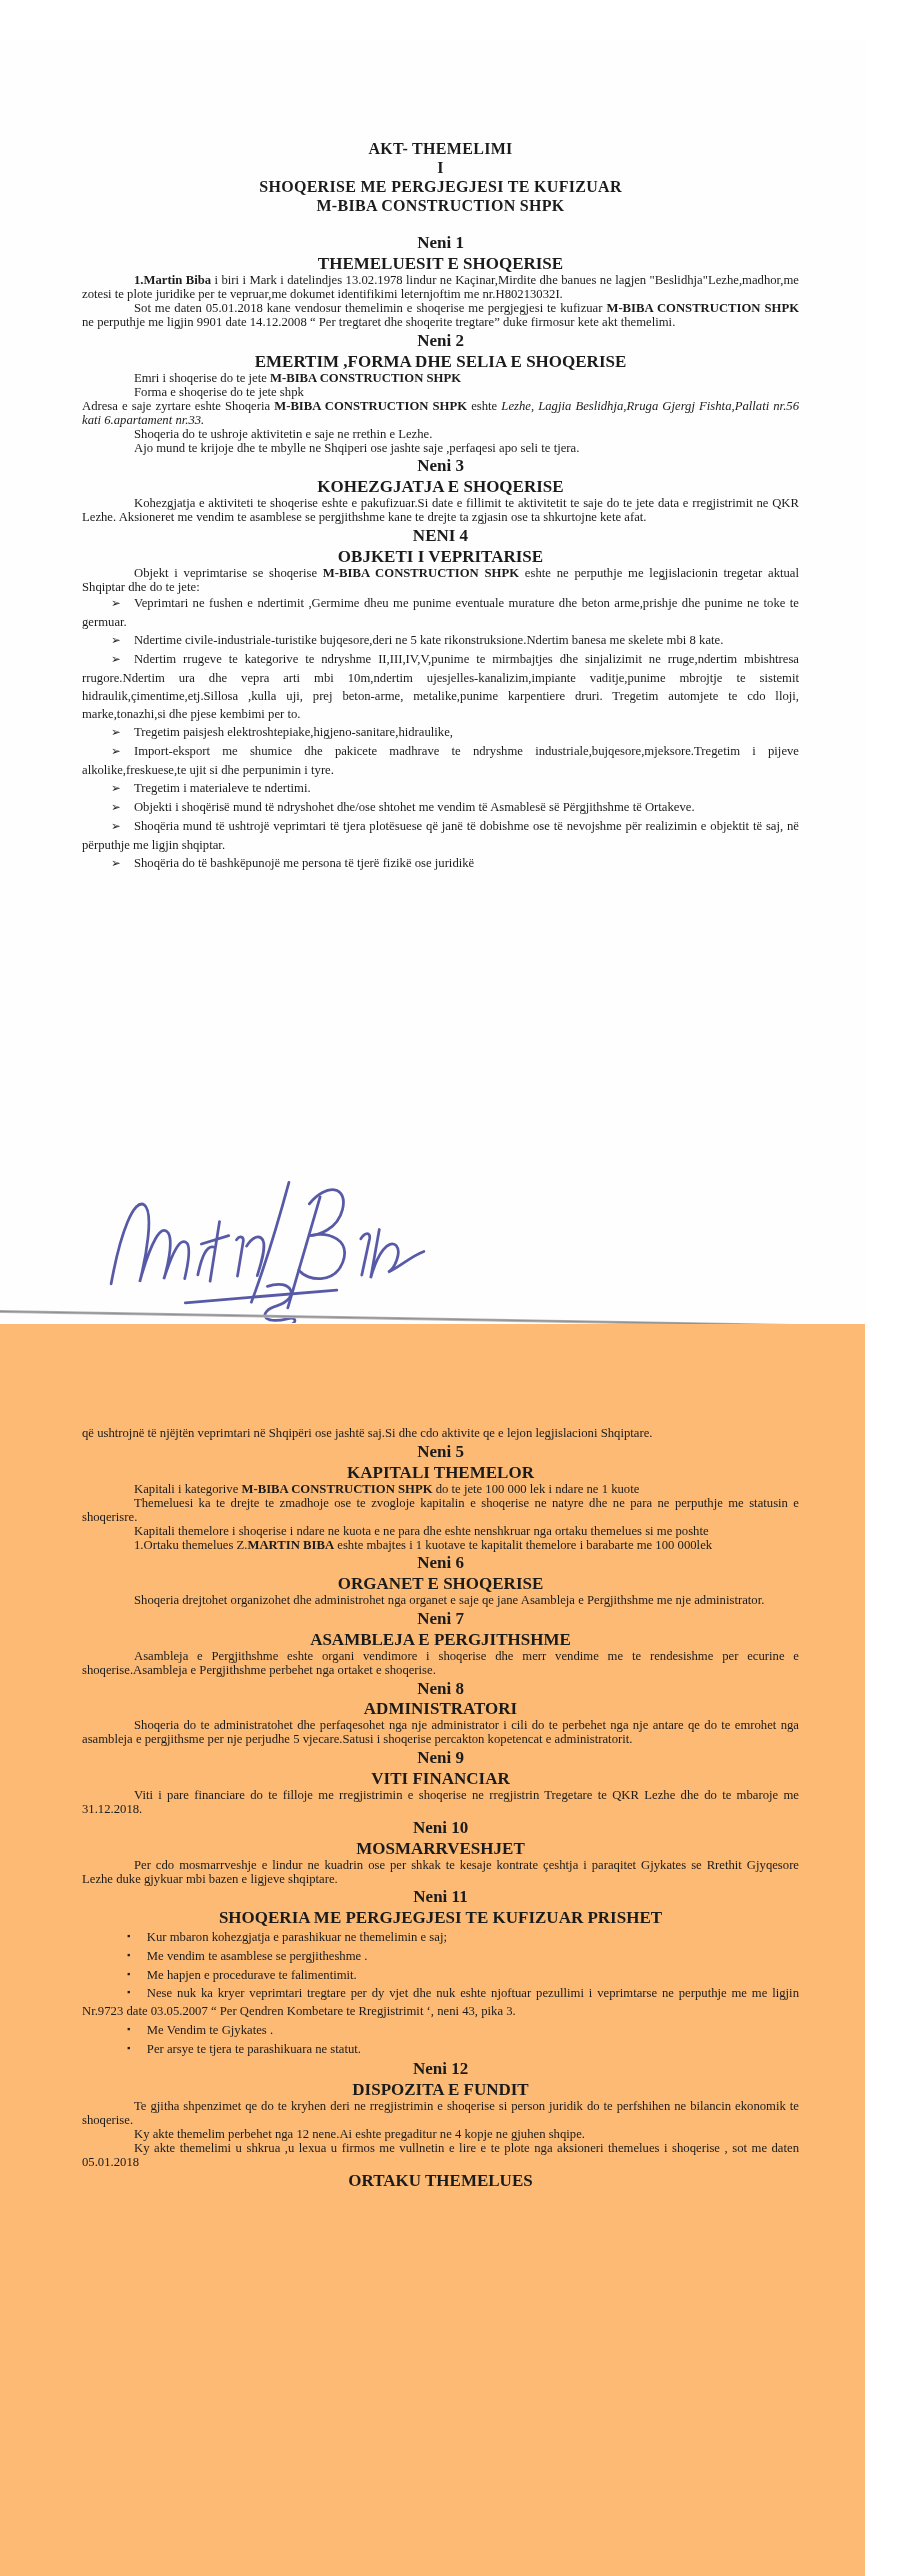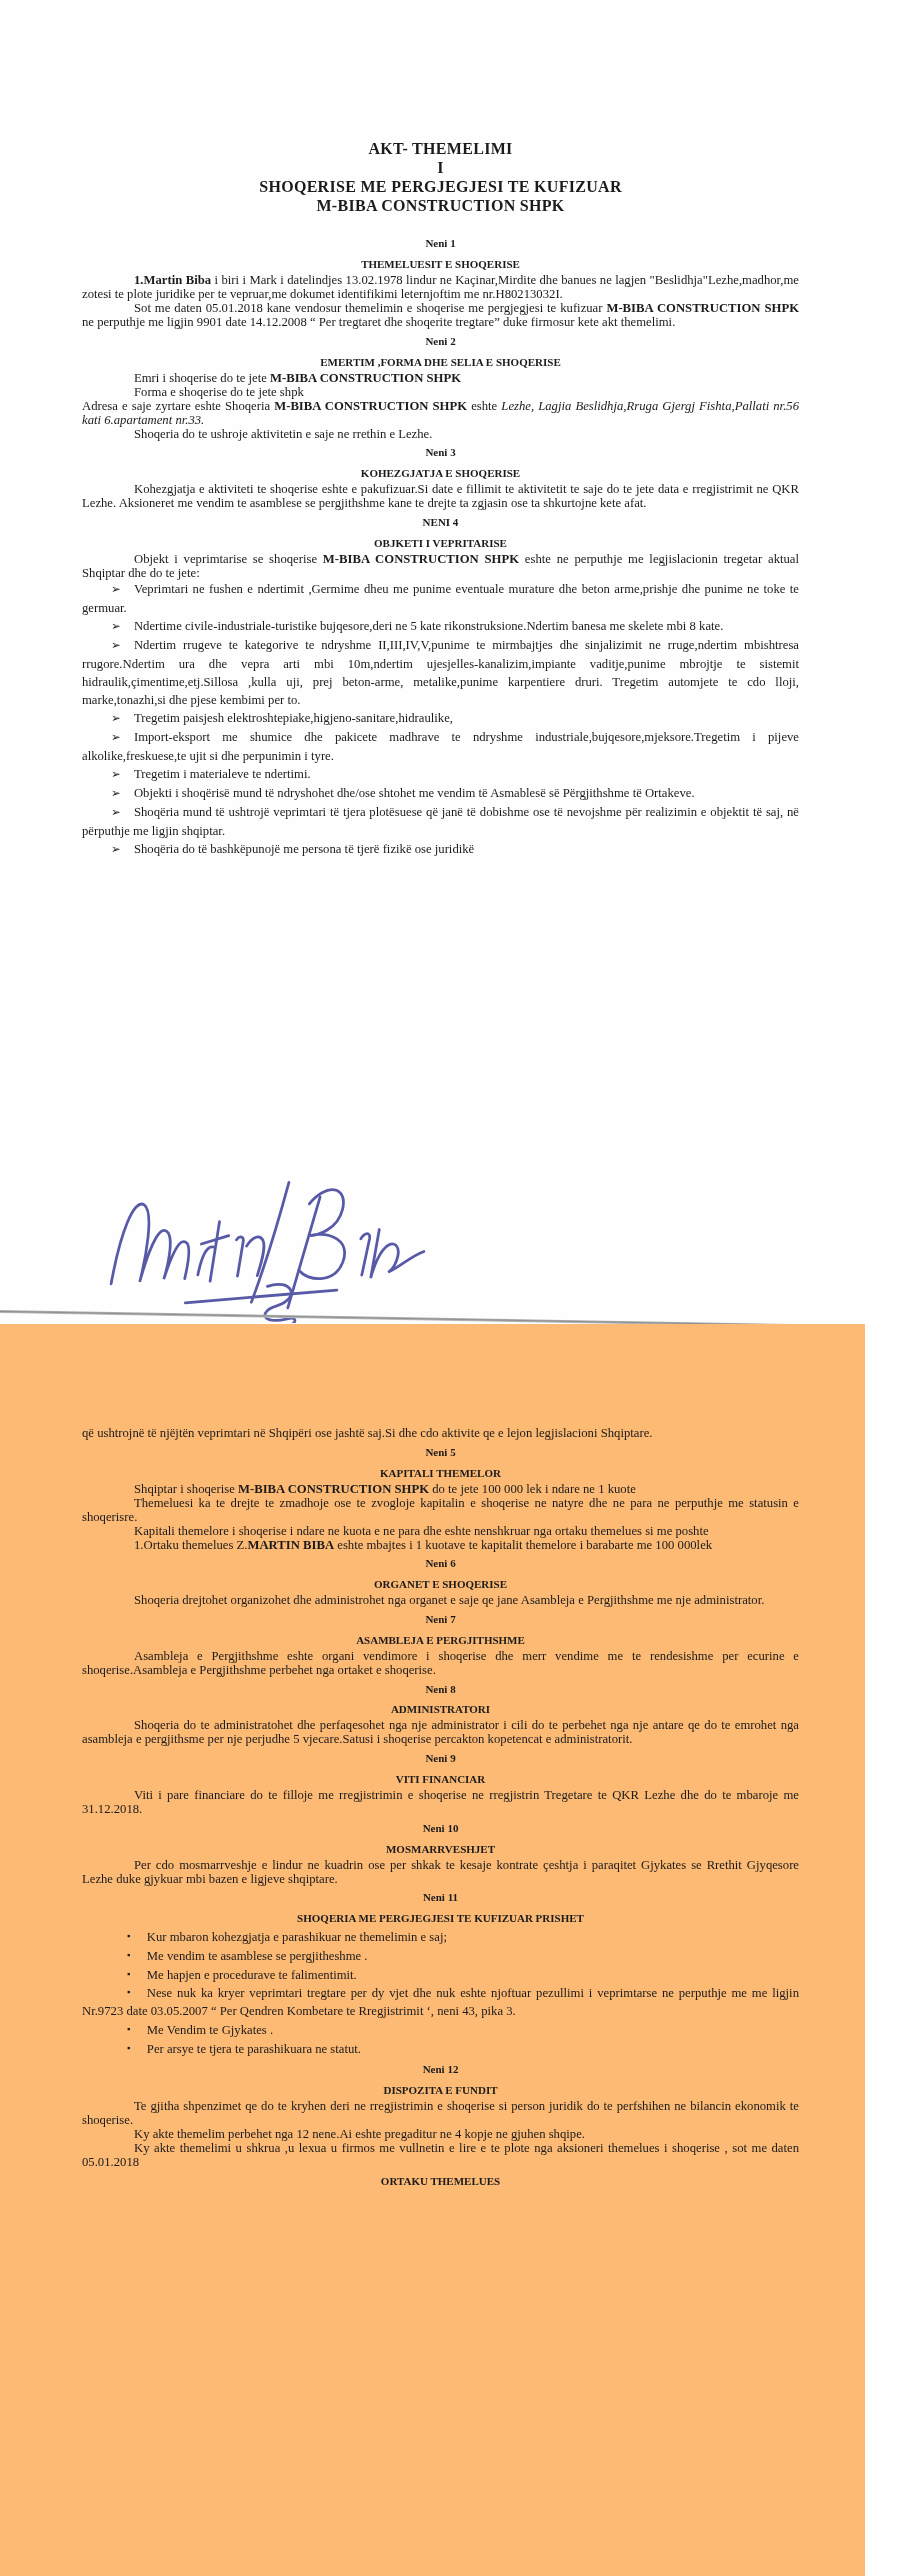--- a/index.html
+++ b/index.html
@@ -5,21 +5,21 @@
   html,body{margin:0;padding:0;}
   body{width:911px;height:2576px;background:#ffffff;font-family:"Liberation Serif","DejaVu Serif",serif;color:#1b1b1b;}
   .canvas{position:relative;width:865px;height:2576px;overflow:hidden;background:#ffffff;margin-top:39px;}
   .page{position:absolute;left:0;width:911px;}
   .page-1{top:0;height:1285px;background:#fefefe;}
   .page-2{top:1285px;height:1291px;background:#fdba74;}
   .doc{width:717px;margin-left:82px;}
   .page-1 .doc{padding-top:100px;}
   .page-2 .doc{padding-top:102px;}
   .h1{font-size:16px;line-height:19px;font-weight:bold;text-align:center;letter-spacing:0.3px;}
-  .h{font-size:11px;line-height:18px;font-weight:bold;text-align:center;margin-top:2.8px;}
+  .h{font-size:17px;line-height:18px;font-weight:bold;text-align:center;margin-top:2.8px;}
   .p{font-size:12.7px;line-height:14px;text-align:justify;}
   .ind{text-indent:52px;}
   .arrow{font-size:12.7px;line-height:18px;text-align:justify;text-indent:29px;}
   .square{font-size:12.7px;line-height:18px;text-align:justify;text-indent:45px;}
   .marker{display:inline-block;text-indent:0;}
   .arrow .marker{margin-right:13.2px;font-size:11.6px;color:#222;}
   .square .marker{margin-right:16.5px;font-size:9.4px;vertical-align:1.7px;}
   .gap{height:16.5px;}
   .b{font-weight:bold;}
   .i{font-style:italic;}
@@ -45,20 +45,21 @@
         <div class="h"><span class="b">Neni 1</span></div>
         <div class="h"><span class="b">THEMELUESIT E SHOQERISE</span></div>
         <div class="p ind"><span class="b">1.Martin Biba</span><span> i biri i Mark i datelindjes 13.02.1978 lindur ne Kaçinar,Mirdite dhe banues ne lagjen "Beslidhja"Lezhe,madhor,me zotesi te plote juridike per te vepruar,me dokumet identifikimi leternjoftim me nr.H80213032I.</span></div>
         <div class="p ind"><span>Sot me daten 05.01.2018 kane vendosur themelimin e shoqerise me pergjegjesi te kufizuar </span><span class="b">M-BIBA CONSTRUCTION SHPK</span><span> ne perputhje me ligjin 9901 date 14.12.2008  “ Per tregtaret dhe shoqerite tregtare” duke firmosur kete akt themelimi.</span></div>
         <div class="h"><span class="b">Neni 2</span></div>
         <div class="h"><span class="b">EMERTIM ,FORMA DHE SELIA E SHOQERISE</span></div>
         <div class="p ind"><span>Emri i shoqerise  do te jete </span><span class="b">M-BIBA CONSTRUCTION SHPK</span></div>
         <div class="p ind"><span>Forma e shoqerise do te jete shpk</span></div>
         <div class="p"><span>Adresa e saje zyrtare eshte  Shoqeria </span><span class="b">M-BIBA CONSTRUCTION SHPK</span><span> eshte </span><span class="i">Lezhe, Lagjia Beslidhja,Rruga Gjergj Fishta,Pallati nr.56 kati 6.apartament nr.33.</span></div>
         <div class="p ind"><span>Shoqeria do te ushroje aktivitetin e saje ne rrethin e Lezhe.</span></div>
+        <div class="p ind"><span>Ajo mund te krijoje dhe te mbylle ne Shqiperi ose jashte saje ,perfaqesi apo seli te tjera.</span></div>
         <div class="h"><span class="b">Neni 3</span></div>
         <div class="h"><span class="b">KOHEZGJATJA E SHOQERISE</span></div>
         <div class="p ind"><span>Kohezgjatja e aktiviteti te shoqerise eshte e pakufizuar.Si date e fillimit te aktivitetit te saje do te jete data e rregjistrimit ne QKR Lezhe. Aksioneret me vendim te asamblese se pergjithshme  kane te drejte ta zgjasin ose ta shkurtojne kete afat.</span></div>
         <div class="h"><span class="b">NENI 4</span></div>
         <div class="h"><span class="b">OBJKETI I VEPRITARISE</span></div>
         <div class="p ind"><span>Objekt i veprimtarise  se shoqerise </span><span class="b">M-BIBA CONSTRUCTION SHPK</span><span> eshte ne perputhje me legjislacionin tregetar aktual Shqiptar dhe do te jete:</span></div>
         <div class="arrow"><span class="marker">➢</span><span>Veprimtari ne fushen e ndertimit ,Germime dheu me punime eventuale murature dhe beton arme,prishje dhe punime ne toke te germuar.</span></div>
         <div class="arrow"><span class="marker">➢</span><span>Ndertime civile-industriale-turistike bujqesore,deri ne 5 kate rikonstruksione.Ndertim banesa me skelete mbi 8 kate.</span></div>
         <div class="arrow"><span class="marker">➢</span><span>Ndertim rrugeve te kategorive te ndryshme II,III,IV,V,punime te mirmbajtjes dhe sinjalizimit ne rruge,ndertim mbishtresa rrugore.Ndertim ura dhe vepra arti mbi 10m,ndertim ujesjelles-kanalizim,impiante vaditje,punime mbrojtje te sistemit hidraulik,çimentime,etj.Sillosa ,kulla uji, prej beton-arme, metalike,punime karpentiere druri. Tregetim automjete te cdo lloji, marke,tonazhi,si dhe pjese kembimi per to.</span></div>
         <div class="arrow"><span class="marker">➢</span><span>Tregetim paisjesh elektroshtepiake,higjeno-sanitare,hidraulike,</span></div>
@@ -88,21 +89,21 @@
     </div>
   </section>
 
   <div class="sep sep-mid"></div>
 
   <section class="page page-2">
     <div class="doc">
         <div class="p"><span>që ushtrojnë të njëjtën veprimtari në Shqipëri ose jashtë saj.Si dhe cdo aktivite qe e lejon legjislacioni Shqiptare.</span></div>
         <div class="h"><span class="b">Neni 5</span></div>
         <div class="h"><span class="b">KAPITALI THEMELOR</span></div>
-        <div class="p ind"><span>Shqiptar i shoqerise  </span><span class="b">M-BIBA CONSTRUCTION SHPK</span><span> do te jete 100 000 lek i ndare ne 1 kuote</span></div>
+        <div class="p ind"><span>Kapitali i kategorive  </span><span class="b">M-BIBA CONSTRUCTION SHPK</span><span> do te jete 100 000 lek i ndare ne 1 kuote</span></div>
         <div class="p ind"><span>Themeluesi ka te drejte te zmadhoje ose te zvogloje kapitalin e shoqerise ne natyre dhe ne para  ne perputhje me statusin e shoqerisre.</span></div>
         <div class="p ind"><span>Kapitali themelore i shoqerise  i ndare ne kuota e ne para dhe eshte nenshkruar nga ortaku themelues si me poshte</span></div>
         <div class="p ind"><span>1.Ortaku themelues Z.</span><span class="b">MARTIN BIBA</span><span> eshte mbajtes i 1 kuotave te kapitalit themelore i barabarte me 100 000lek</span></div>
         <div class="h"><span class="b">Neni 6</span></div>
         <div class="h"><span class="b">ORGANET E SHOQERISE</span></div>
         <div class="p ind"><span>Shoqeria drejtohet organizohet dhe administrohet nga organet e saje qe jane Asambleja e Pergjithshme me nje administrator.</span></div>
         <div class="h"><span class="b">Neni 7</span></div>
         <div class="h"><span class="b">ASAMBLEJA E PERGJITHSHME</span></div>
         <div class="p ind"><span>Asambleja e Pergjithshme eshte organi vendimore  i shoqerise dhe merr vendime me te rendesishme per ecurine e shoqerise.Asambleja e Pergjithshme perbehet nga ortaket e shoqerise.</span></div>
         <div class="h"><span class="b">Neni 8</span></div>

